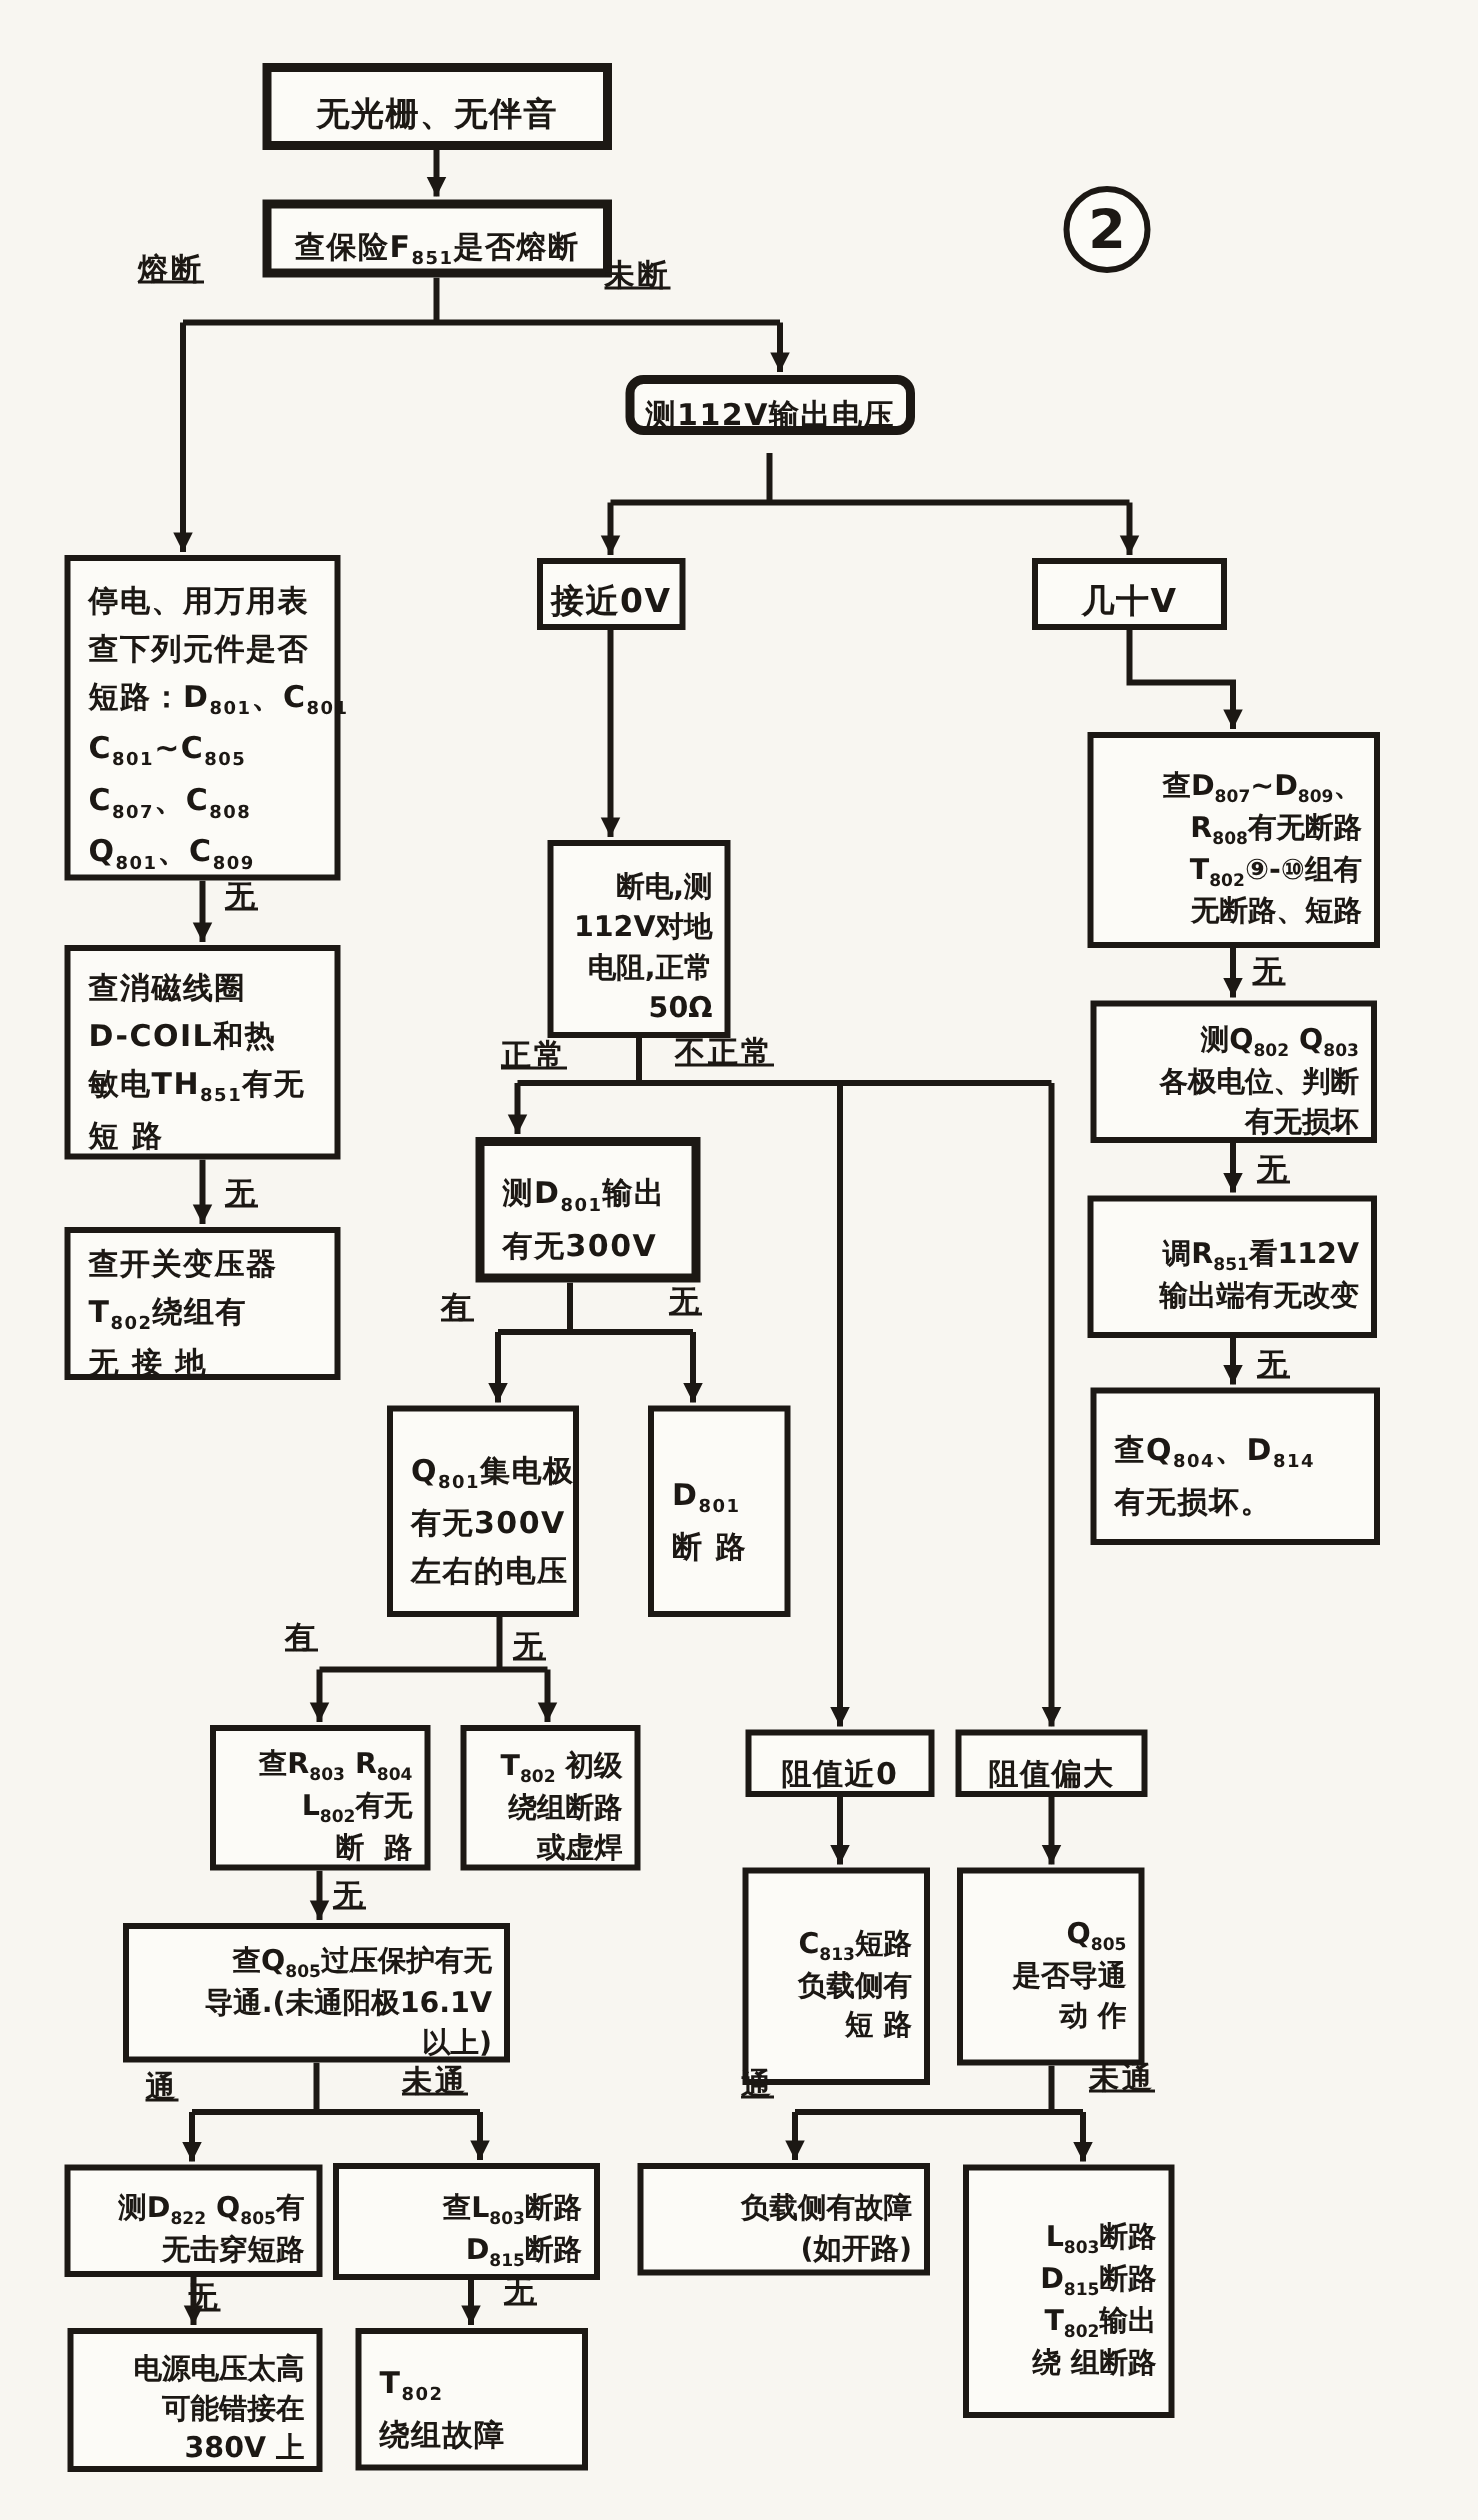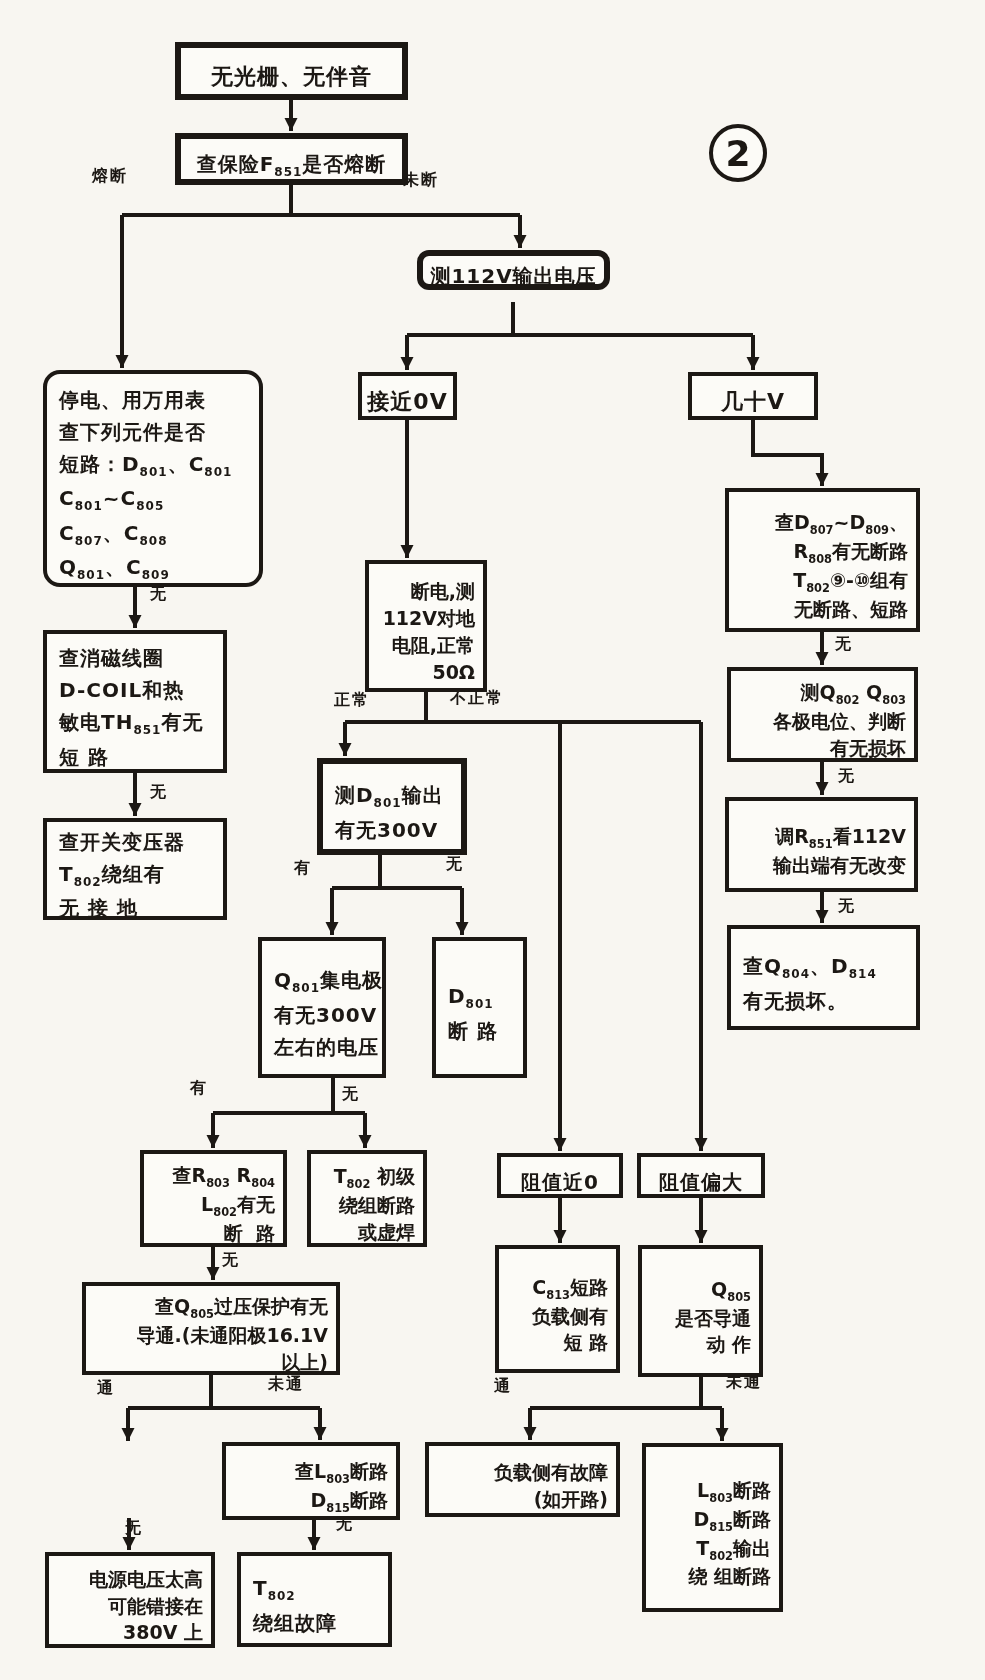--- a/index.html
+++ b/index.html
@@ -23,22 +23,23 @@
     letter-spacing:1px;
   }
   .box.heavy{border-width:6px;}
   .box.round{border-radius:12px;}
   .box.center{align-items:center;text-align:center;padding-left:8px;}
   .box.s{font-size:19px;line-height:1.42;letter-spacing:0;align-items:flex-end;}
   .box.lg{font-size:22px;}
   .box .ln{white-space:pre;}
   sub{font-size:0.6em;font-weight:700;}
   .edge-label{
-    position:absolute;font-weight:700;font-size:16px;letter-spacing:2px;
+    position:absolute;font-weight:700;font-size:20px;letter-spacing:2px;
     white-space:pre;
+    text-decoration:underline;
   }
   .badge{
     position:absolute;box-sizing:border-box;
     border:4px solid var(--ink);border-radius:50%;
     display:flex;align-items:center;justify-content:center;
     font-weight:700;background:var(--boxbg);
   }
   svg{position:absolute;left:0;top:0;}
 </style>
 </head>
@@ -117,21 +118,21 @@
       <polyline points="822,892 822,923" fill="none" stroke="#1c1814" stroke-width="4"></polyline>
       <polygon points="822,923 815.5,910 828.5,910" fill="#1c1814"></polygon>
     </svg>
   <div class="badge" id="page-badge" style="left:709px;top:124px;width:58px;height:58px;font-size:36px;">2</div>
 <div class="box center heavy lg" style="left: 175px; top: 42px; width: 233px; height: 58px;">
       <div class="ln">无光栅、无伴音</div>
     </div>
     <div class="box center heavy" style="left: 175px; top: 133px; width: 233px; height: 52px;">
       <div class="ln">查保险F<sub>851</sub>是否熔断</div>
     </div>
-    <div class="box" style="left: 43px; top: 370px; width: 220px; height: 217px; border-radius: 17px;">
+    <div class="box" style="left: 43px; top: 370px; width: 184px; height: 217px;">
       <div class="ln">停电、用万用表</div>
       <div class="ln">查下列元件是否</div>
       <div class="ln">短路：D<sub>801</sub>、C<sub>801</sub></div>
       <div class="ln">C<sub>801</sub>~C<sub>805</sub></div>
       <div class="ln">C<sub>807</sub>、C<sub>808</sub></div>
       <div class="ln">Q<sub>801</sub>、C<sub>809</sub></div>
     </div>
     <div class="box" style="left: 43px; top: 630px; width: 184px; height: 143px;">
       <div class="ln">查消磁线圈</div>
       <div class="ln">D-COIL和热</div>
@@ -179,40 +180,44 @@
     <div class="box s" style="left: 307px; top: 1150px; width: 120px; height: 97px;">
       <div class="ln">T<sub>802</sub> 初级</div>
       <div class="ln">绕组断路</div>
       <div class="ln">或虚焊</div>
     </div>
     <div class="box s" style="left: 82px; top: 1282px; width: 258px; height: 93px;">
       <div class="ln">查Q<sub>805</sub>过压保护有无</div>
       <div class="ln">导通.(未通阳极16.1V</div>
       <div class="ln">　以上)</div>
     </div>
+    <div class="box s" style="left: 43px; top: 1443px; width: 172px; height: 75px;">
+      <div class="ln">测D<sub>822</sub> Q<sub>805</sub>有</div>
+      <div class="ln">无击穿短路</div>
+    </div>
     <div class="box s" style="left: 222px; top: 1442px; width: 178px; height: 78px;">
       <div class="ln">查L<sub>803</sub>断路</div>
       <div class="ln">　D<sub>815</sub>断路</div>
     </div>
     <div class="box s" style="left: 45px; top: 1552px; width: 170px; height: 96px;">
       <div class="ln">电源电压太高</div>
       <div class="ln">可能错接在</div>
       <div class="ln">380V 上</div>
     </div>
     <div class="box" style="left: 237px; top: 1552px; width: 155px; height: 95px;">
       <div class="ln">T<sub>802</sub></div>
       <div class="ln">绕组故障</div>
     </div>
     <div class="box center" style="left: 497px; top: 1153px; width: 126px; height: 45px;">
       <div class="ln">阻值近0</div>
     </div>
     <div class="box center" style="left: 637px; top: 1153px; width: 128px; height: 45px;">
       <div class="ln">阻值偏大</div>
     </div>
-    <div class="box s" style="left: 495px; top: 1245px; width: 125px; height: 128px;">
+    <div class="box s" style="left: 495px; top: 1245px; width: 125px; height: 145px;">
       <div class="ln">C<sub>813</sub>短路</div>
       <div class="ln">负载侧有</div>
       <div class="ln">短 路</div>
     </div>
     <div class="box s" style="left: 638px; top: 1245px; width: 125px; height: 132px;">
       <div class="ln">Q<sub>805</sub></div>
       <div class="ln">是否导通</div>
       <div class="ln">动 作</div>
     </div>
     <div class="box s" style="left: 425px; top: 1442px; width: 195px; height: 75px;">

